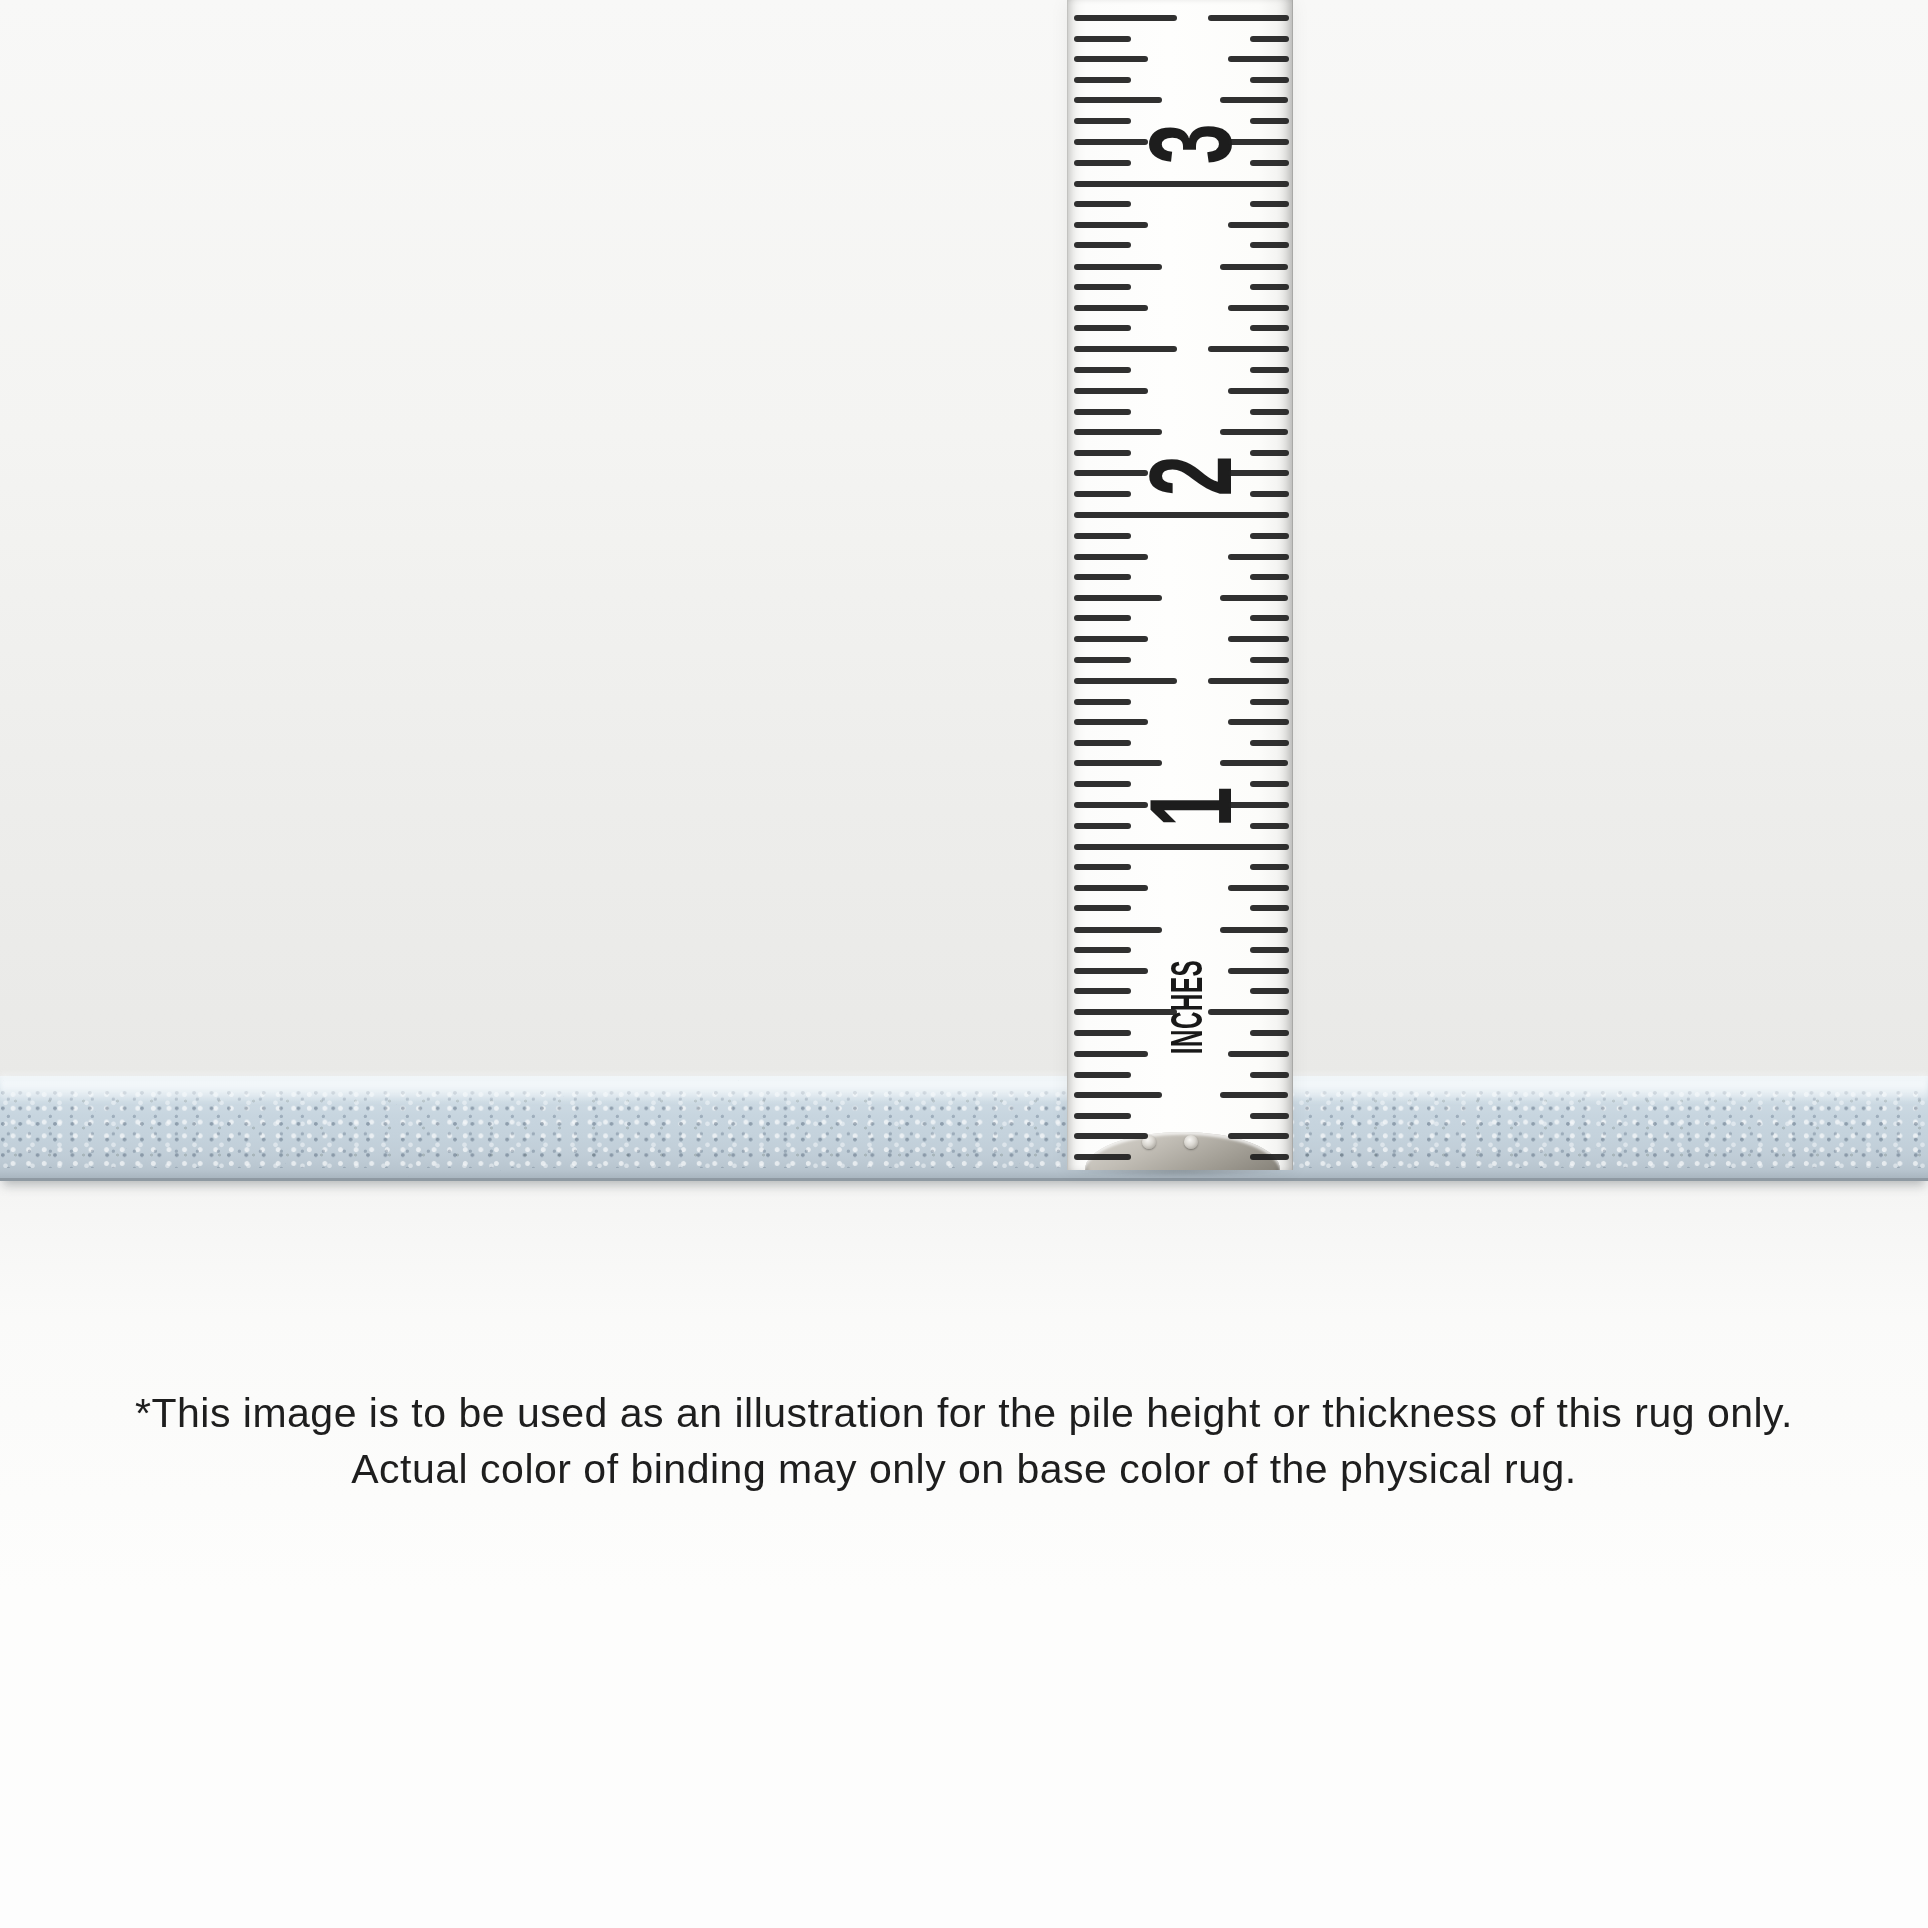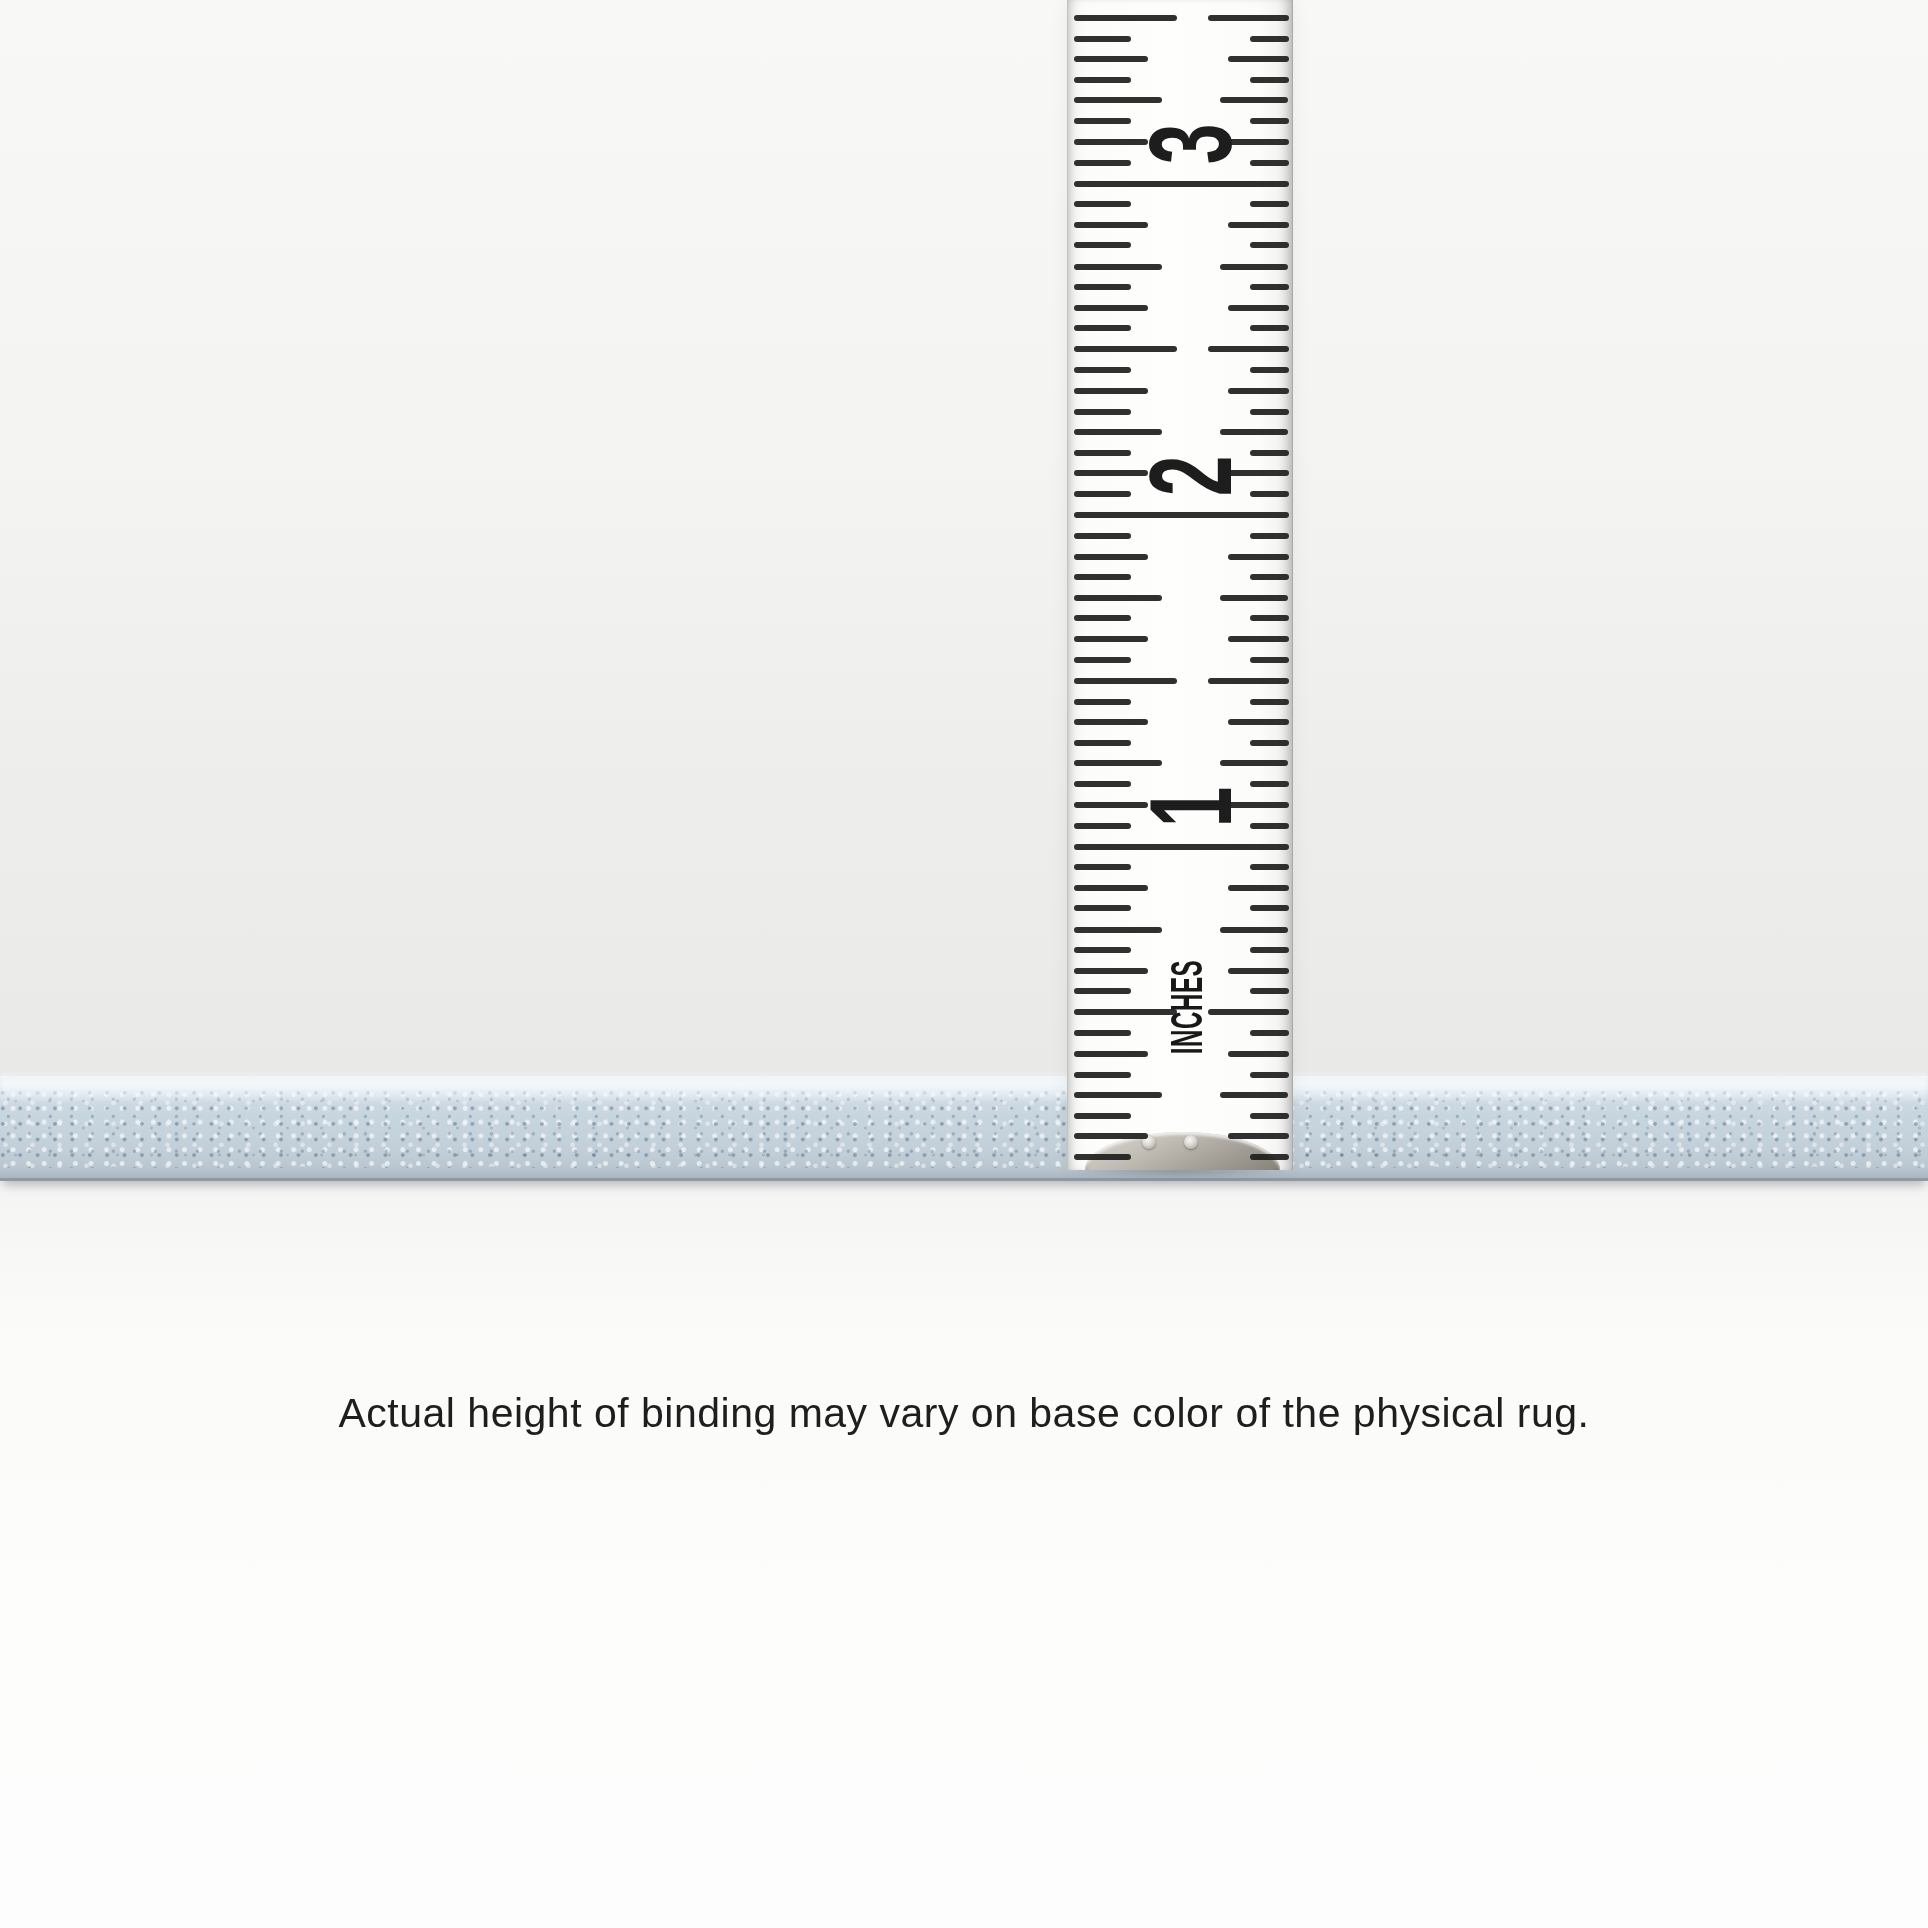--- a/index.html
+++ b/index.html
@@ -195,17 +195,18 @@
       <div class="rtick" style="left: 182px; width: 39px; top: 77px;"></div>
       <div class="rtick" style="left: 5.5px; width: 74px; top: 56px;"></div>
       <div class="rtick" style="left: 160px; width: 61px; top: 56px;"></div>
       <div class="rtick" style="left: 5.5px; width: 57px; top: 36px;"></div>
       <div class="rtick" style="left: 182px; width: 39px; top: 36px;"></div>
       <div class="rtick" style="left: 5.5px; width: 103px; top: 14.7px;"></div>
       <div class="rtick" style="left: 140px; width: 81px; top: 14.7px;"></div>
     </div>
 
   <div class="caption">
-    <div>Actual height of binding may vary on base color of the physical rug.</div>
+    <div>*This image is to be used as an illustration for the pile height or thickness of this rug only.</div>
+    <div>Actual color of binding may only on base color of the physical rug.</div>
   </div>
 
 </div>
 
 
 </body></html>

